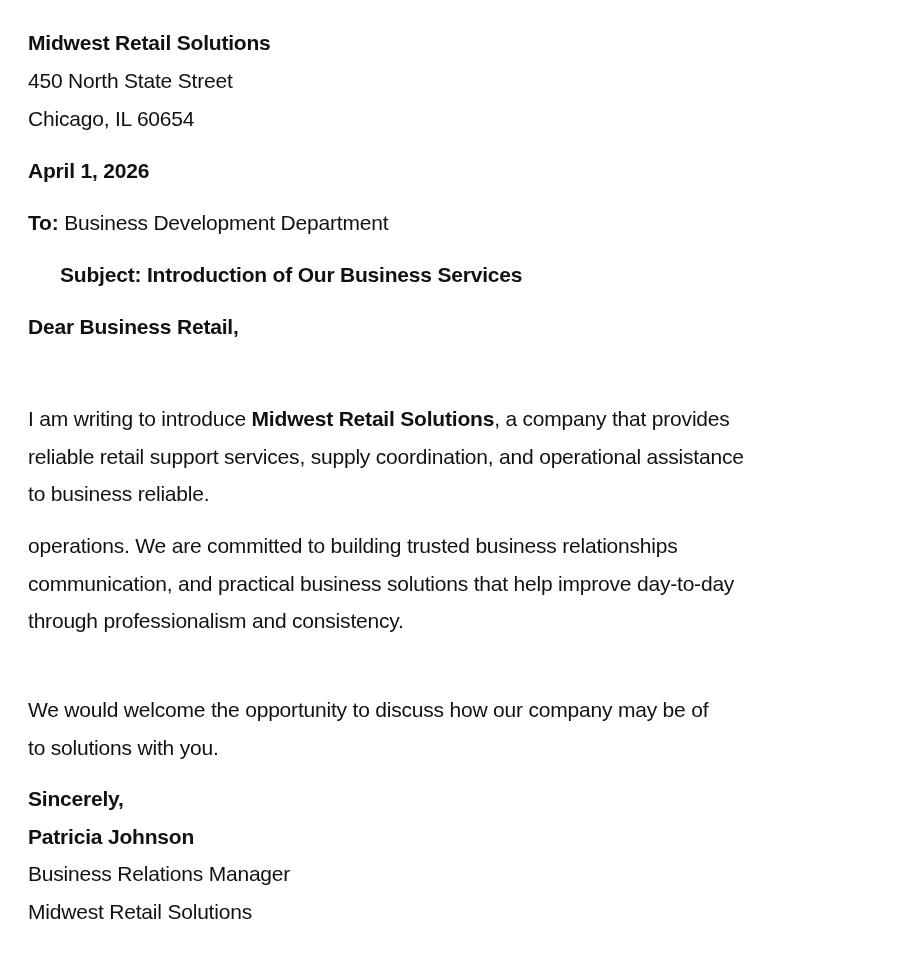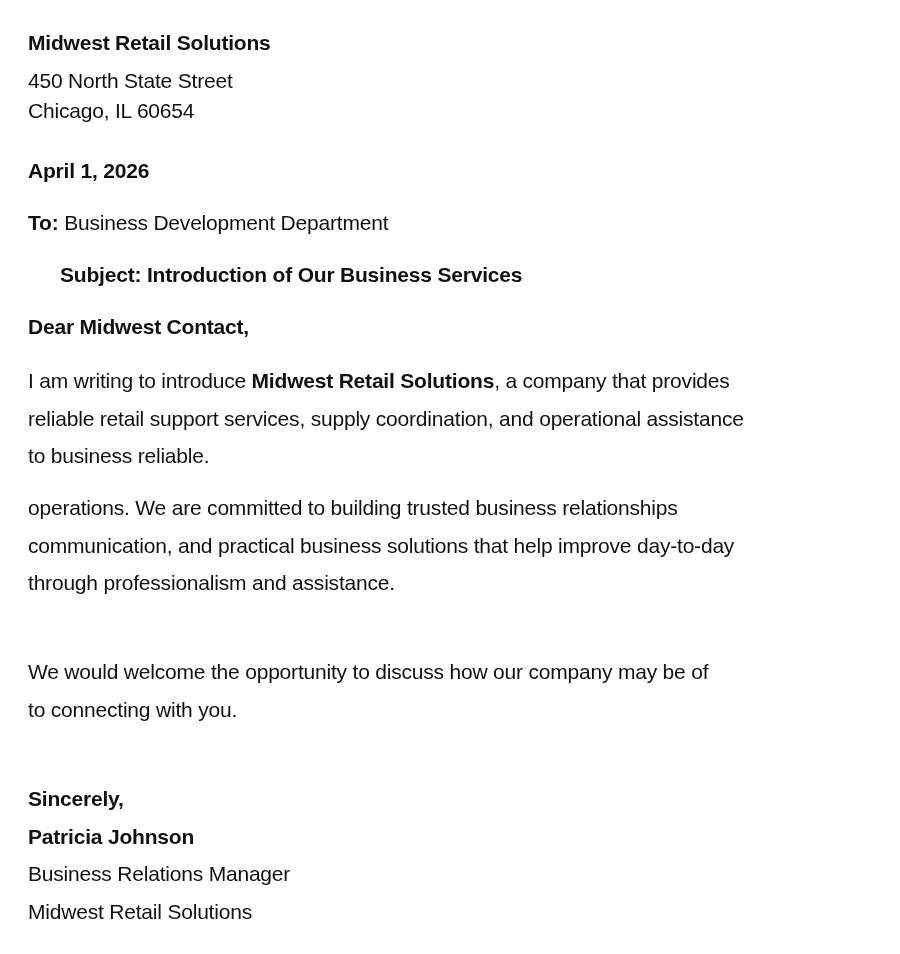--- a/index.html
+++ b/index.html
@@ -30,65 +30,66 @@
       height: 38px;
       letter-spacing: -0.2px;
     }
     .para {
       position: absolute;
       left: 0;
       width: 850px;
       font-size: 21px;
       line-height: 37.6px;
       letter-spacing: -0.2px;
+      margin-top: 38px;
     }
     .para .pl {
       display: block;
       white-space: nowrap;
       height: 37.6px;
     }
     .b { font-weight: bold; }
   </style>
 </head>
 <body>
 
 <div class="page">
 
   <div>
     <div class="line b" style="top:24px;">Midwest Retail Solutions</div>
     <div class="line" style="top:62px;">450 North State Street</div>
-    <div class="line" style="top:92px;">Chicago, IL 60654</div>
+    <div class="line" style="top:100px;">Chicago, IL 60654</div>
   </div>
 
   <div class="line b" style="top:152px;">April 1, 2026</div>
 
   <div class="line" style="top:204px;">
     <span class="b">To:</span>
     <span>Business Development Department</span>
   </div>
 
   <div class="line b" style="top:256px;margin-left:32px;">Subject: Introduction of Our Business Services</div>
 
-  <div class="line b" style="top:308px;">Dear Midwest Contact,</div>
+  <div class="line b" style="top:308px;">Dear Business Retail,</div>
 
   <div class="para" style="top:362px;">
     <span class="pl"><span>I am writing to introduce </span><span class="b">Midwest Retail Solutions</span><span>, a company that provides</span></span>
     <span class="pl">reliable retail support services, supply coordination, and operational assistance</span>
     <span class="pl">to business reliable.</span>
   </div>
 
   <div class="para" style="top:489px;">
     <span class="pl">operations. We are committed to building trusted business relationships</span>
     <span class="pl">communication, and practical business solutions that help improve day-to-day</span>
-    <span class="pl">through professionalism and assistance.</span>
+    <span class="pl">through professionalism and consistency.</span>
   </div>
 
   <div class="para" style="top:653px;">
     <span class="pl">We would welcome the opportunity to discuss how our company may be of</span>
-    <span class="pl">to connecting with you.</span>
+    <span class="pl">to solutions with you.</span>
   </div>
 
   <div>
     <div class="line b" style="top:780px;">Sincerely,</div>
     <div class="line b" style="top:818px;">Patricia Johnson</div>
     <div class="line" style="top:855px;text-align:right;">Business Relations Manager</div>
     <div class="line" style="top:893px;">Midwest Retail Solutions</div>
   </div>
 
 </div>

